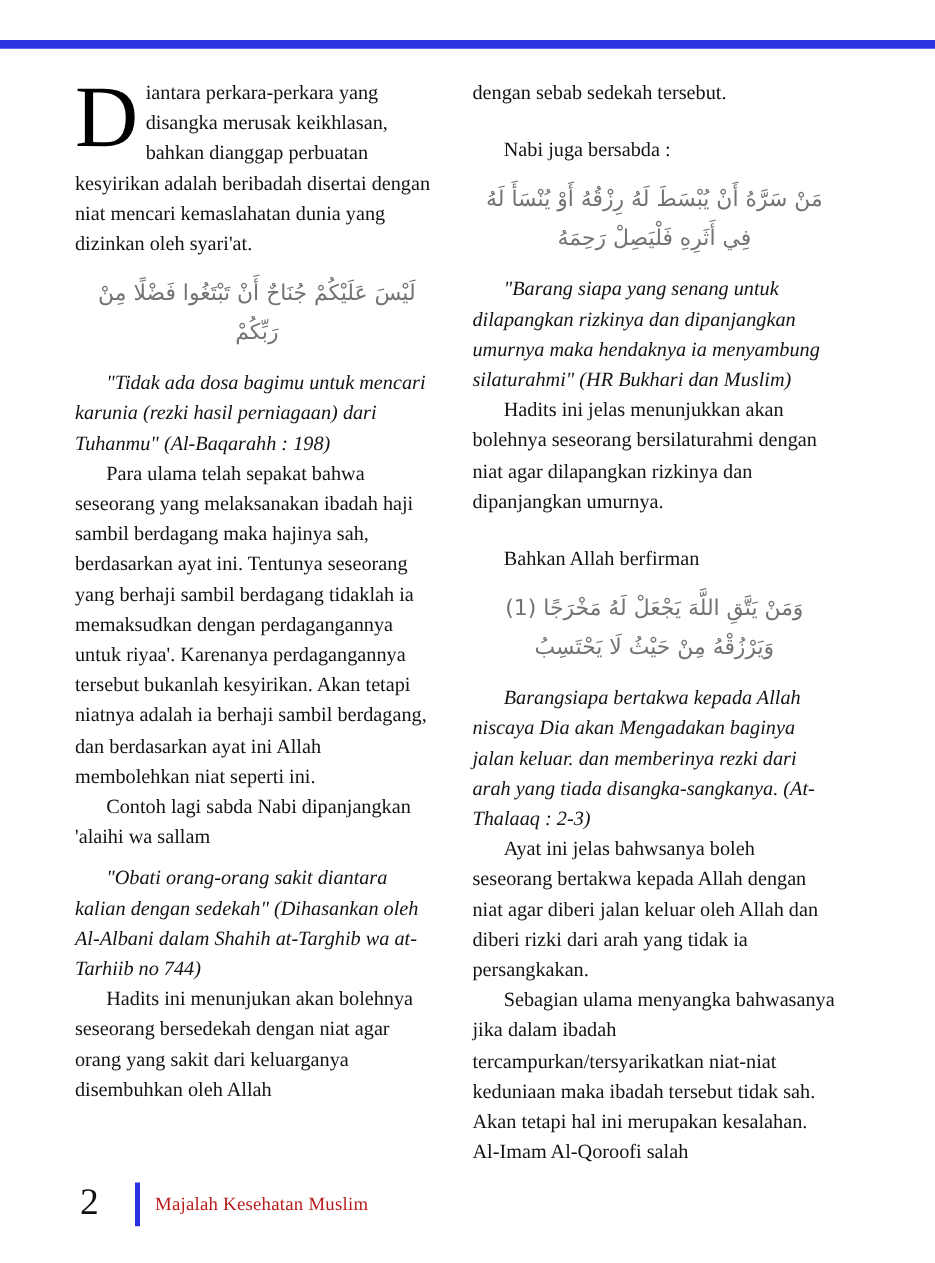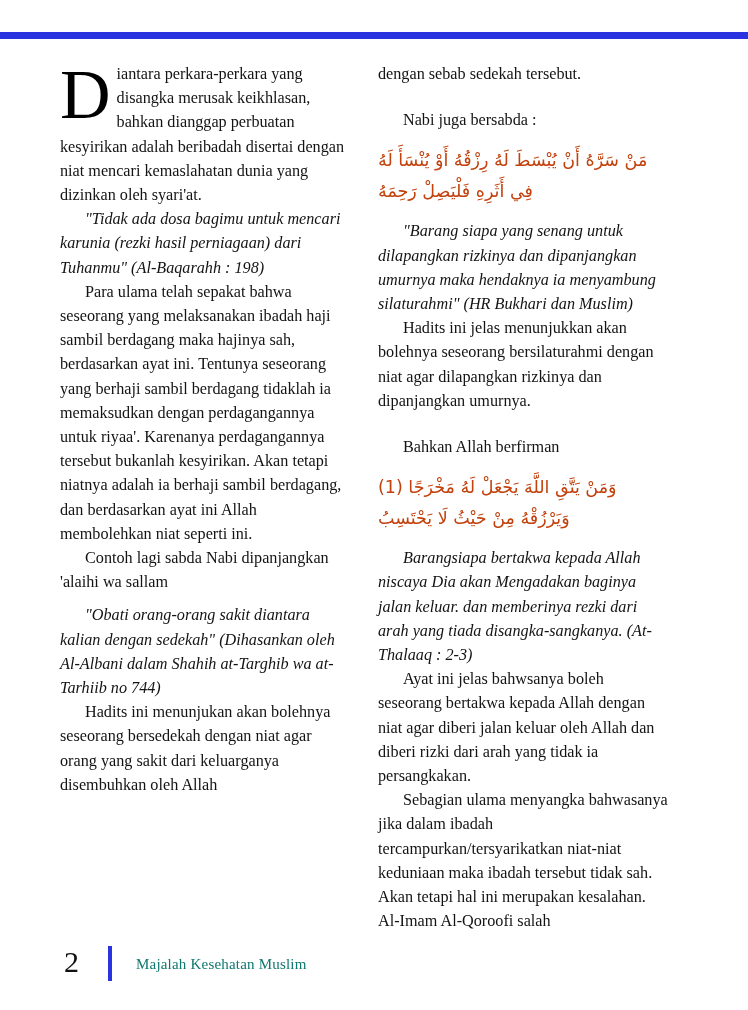--- a/index.html
+++ b/index.html
@@ -52,26 +52,26 @@
 
   .quote {
     font-style: italic;
     font-size: 16.2px;
     line-height: 24.2px;
     text-indent: 25px;
   }
 
   .arabic {
     direction: rtl;
-    text-align: left;
+    text-align: center;
     font-family: "DejaVu Sans", "Liberation Sans", sans-serif;
     font-size: 17.5px;
     line-height: 31px;
     margin: 13px 0 12px 0;
-    color: #c2410c;
+    color: #737373;
   }
 
   
   .dropcap-para {
     font-size: 16.2px;
     line-height: 24.2px;
   }
   .dropcap {
     float: left;
     font-family: "Liberation Serif", "DejaVu Serif", serif;
@@ -106,39 +106,39 @@
     width: 4px;
     height: 35px;
     background: #2a33e0;
   }
   .footer-title {
     position: absolute;
     left: 64px;
     top: 10px;
     font-size: 15px;
     line-height: 20px;
-    color: #0f766e;
+    color: #b91c1c;
     letter-spacing: 0.2px;
-    margin-left: 12px;
   }
 </style>
 </head>
 <body>
 
 <div class="page">
 
   <div class="top-rule"></div>
 
   <div class="columns">
 
     <div class="col col-left">
 
       <p class="dropcap-para"><span class="dropcap">D</span><span>iantara perkara-perkara yang disangka merusak keikhlasan, bahkan dianggap perbuatan kesyirikan adalah beribadah disertai dengan niat mencari kemaslahatan dunia yang dizinkan oleh syari'at.</span></p>
 
 
+      <div class="arabic">لَيْسَ عَلَيْكُمْ جُنَاحٌ أَنْ تَبْتَغُوا فَضْلًا مِنْ رَبِّكُمْ</div>
 
       <p class="quote">"Tidak ada dosa bagimu untuk mencari karunia (rezki hasil perniagaan) dari Tuhanmu" (Al-Baqarahh : 198)</p>
 
       <p class="indent">Para ulama telah sepakat bahwa seseorang yang melaksanakan ibadah haji sambil berdagang maka hajinya sah, berdasarkan ayat ini. Tentunya seseorang yang berhaji sambil berdagang tidaklah ia memaksudkan dengan perdagangannya untuk riyaa'. Karenanya perdagangannya tersebut bukanlah kesyirikan. Akan tetapi niatnya adalah ia berhaji sambil berdagang, dan berdasarkan ayat ini Allah membolehkan niat seperti ini.</p>
 
       <p class="indent">Contoh lagi sabda Nabi dipanjangkan 'alaihi wa sallam</p>
 
 
       <p class="quote small-gap">"Obati orang-orang sakit diantara kalian dengan sedekah" (Dihasankan oleh Al-Albani dalam Shahih at-Targhib wa at-Tarhiib no 744)</p>
 

